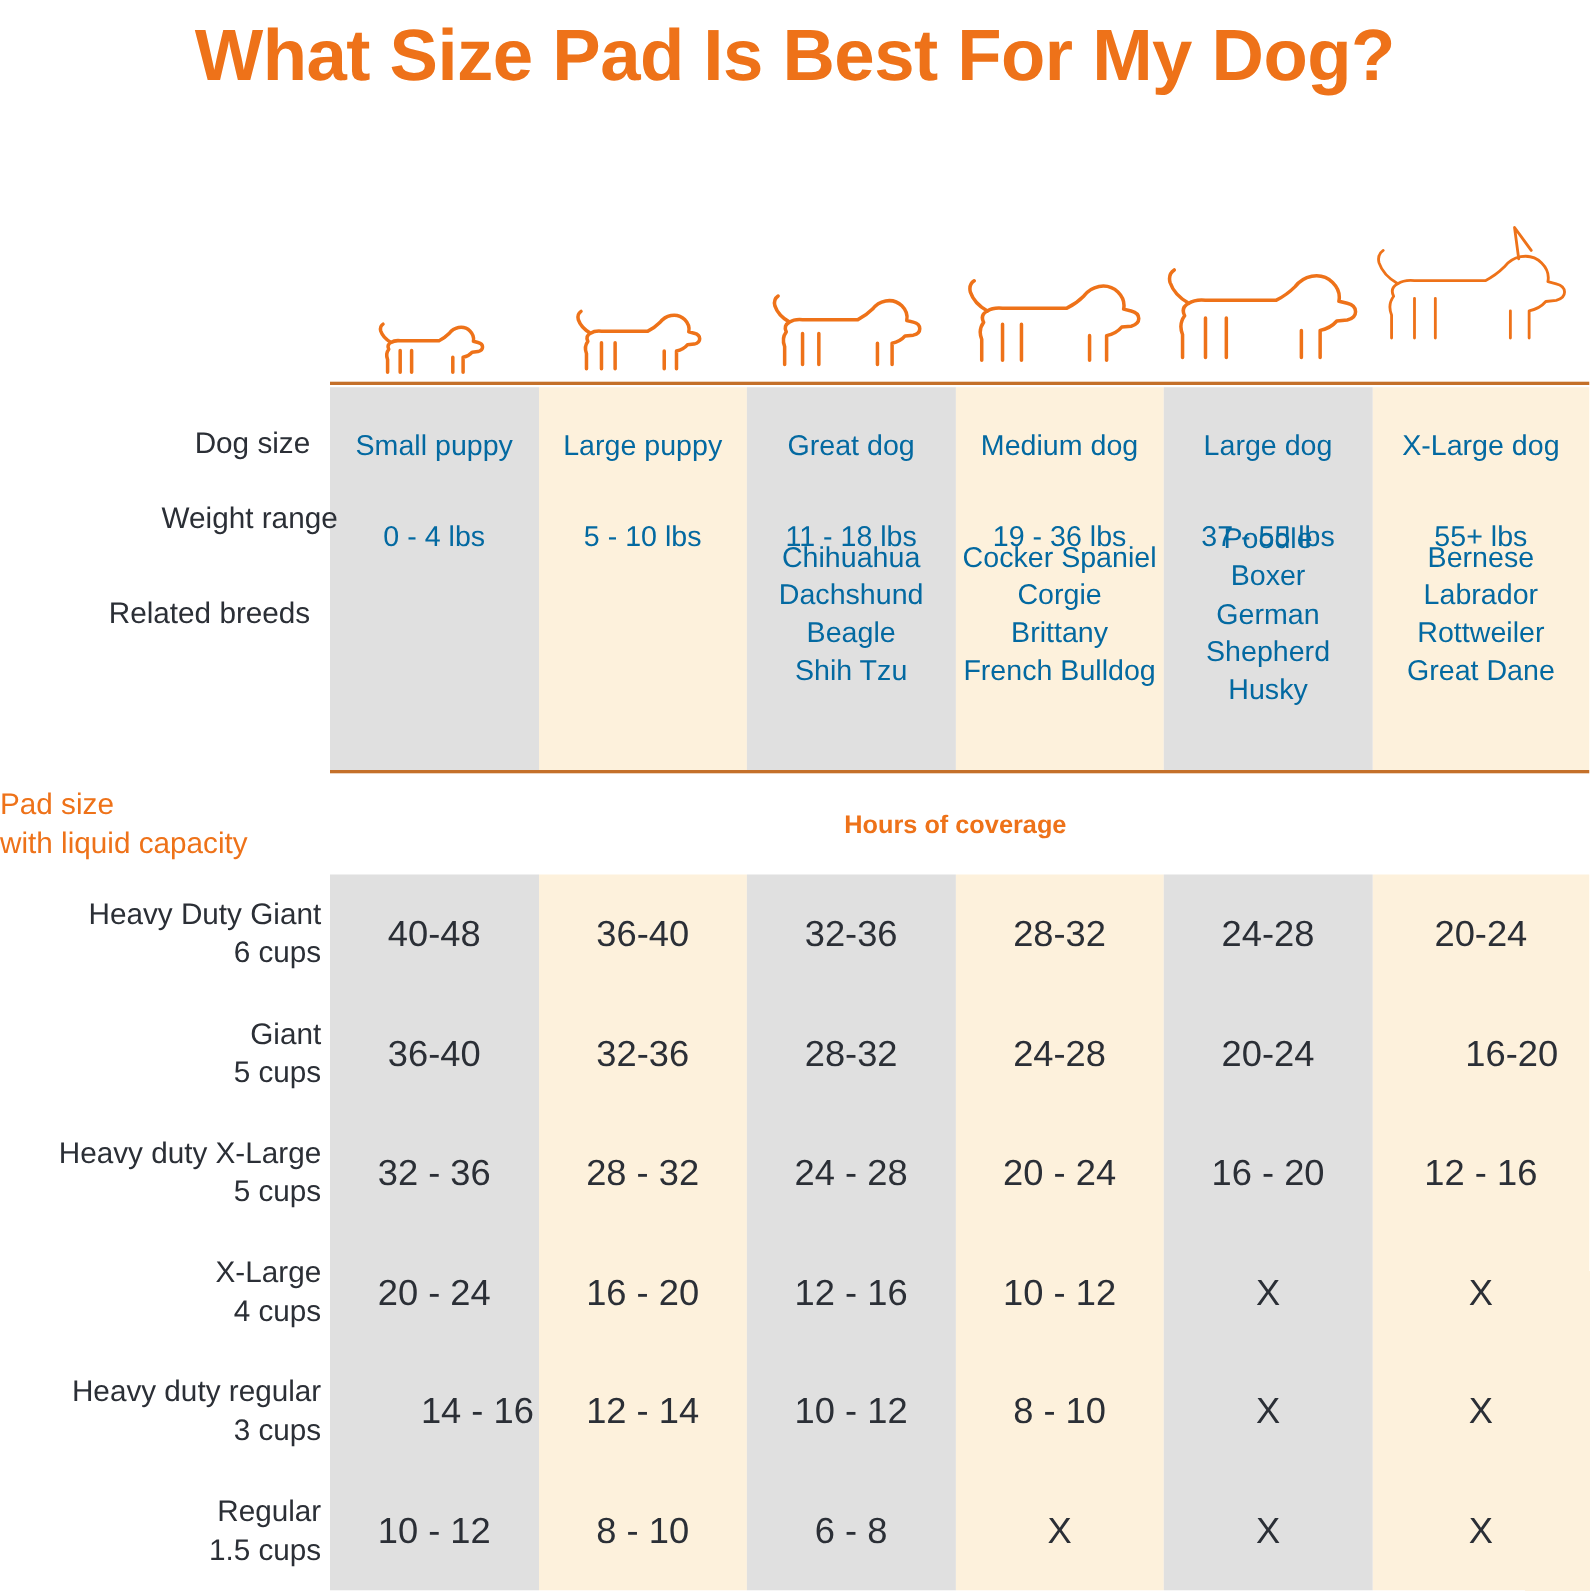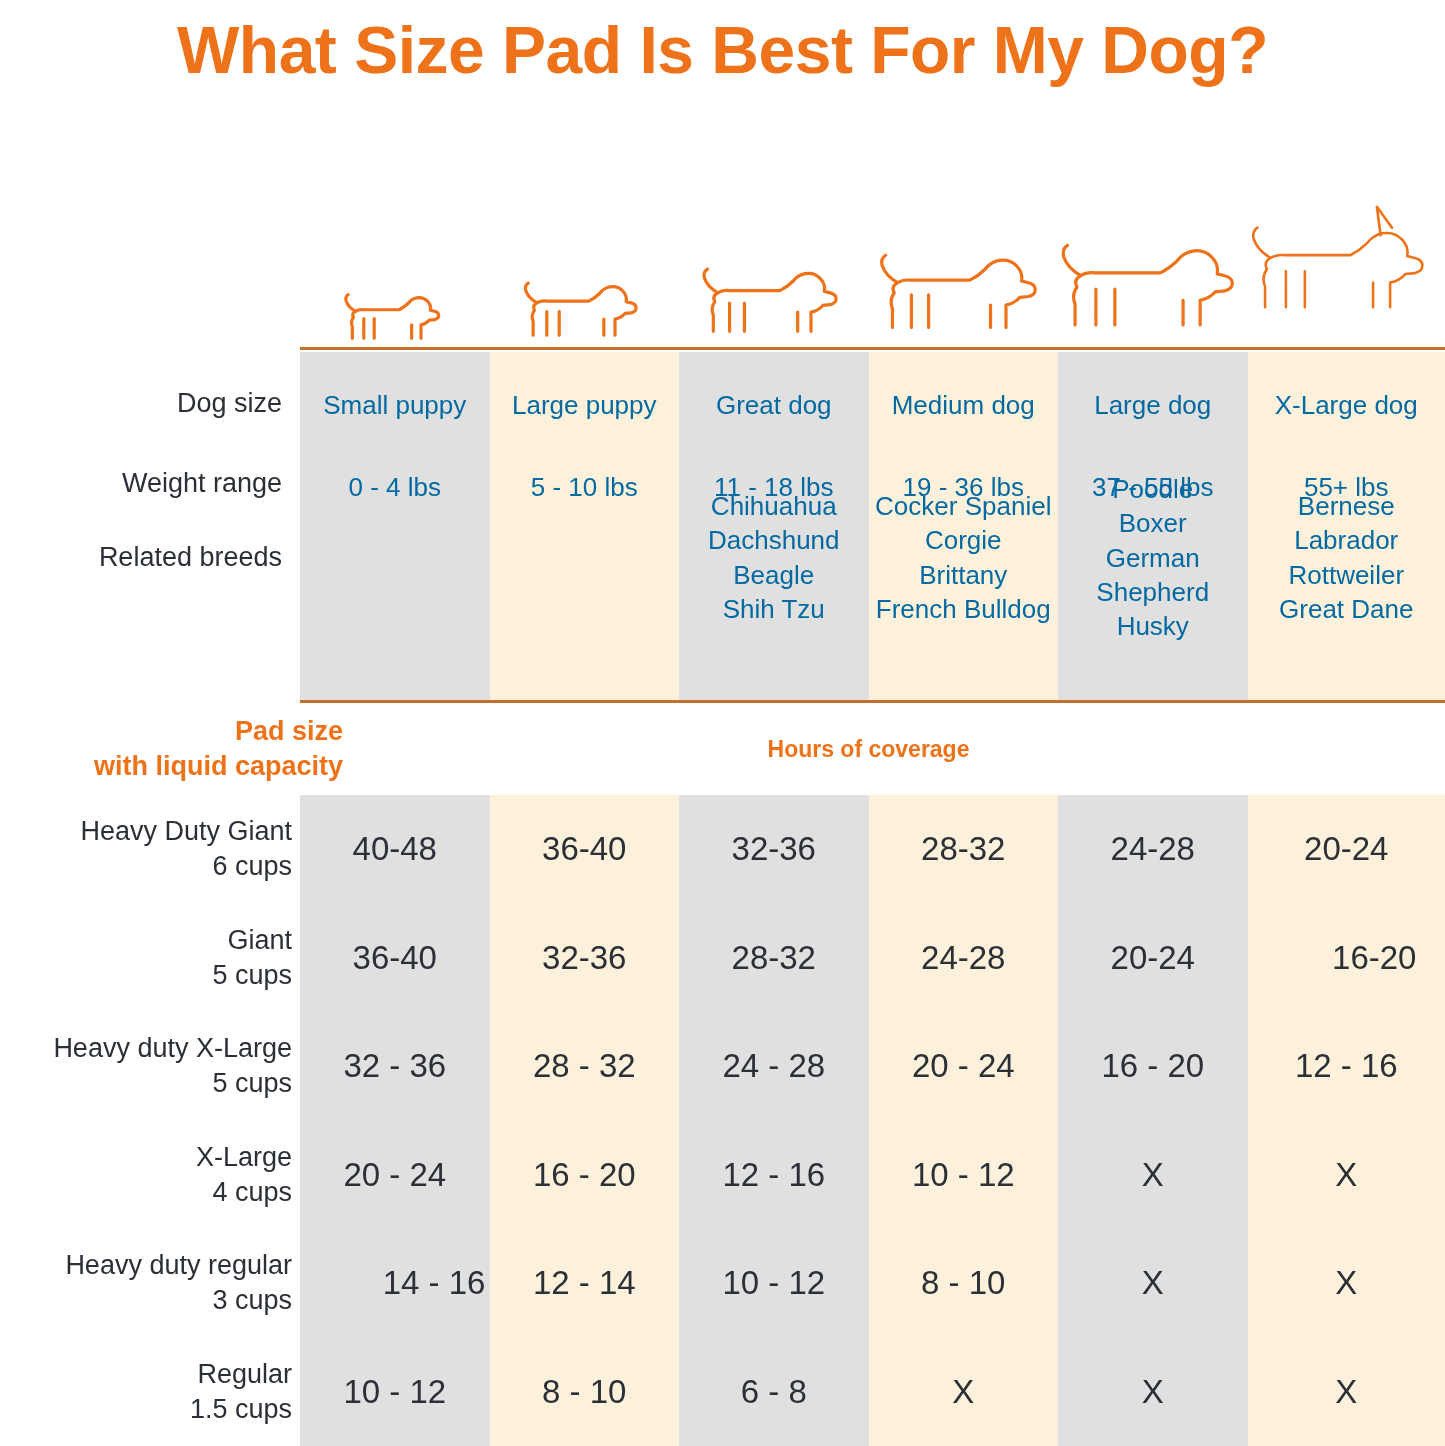--- a/index.html
+++ b/index.html
@@ -105,26 +105,24 @@
     color: #0369a1;
     line-height: 1.32;
   }
 
   
   .pad-size-head {
     position: absolute;
     left: 0;
     top: 714px;
     width: 295px;
-    text-align: right;
     font-size: 27px;
-    font-weight: bold;
+    font-weight: normal;
     color: #ee7219;
     line-height: 1.28;
-    padding-left: 48px;
   }
   .hours-head {
     position: absolute;
     left: 300px;
     top: 736px;
     width: 1137px;
     text-align: center;
     font-size: 23px;
     font-weight: bold;
     color: #ee7219;
@@ -218,21 +216,21 @@
       <div class="band cream" style="left: 189.5px; width: 189.5px;"></div>
       <div class="band gray" style="left: 379px; width: 189.5px;"></div>
       <div class="band cream" style="left: 568.5px; width: 189.5px;"></div>
       <div class="band gray" style="left: 758px; width: 189.5px;"></div>
       <div class="band cream" style="left: 947.5px; width: 197.5px;"></div>
     </div>
   <div class="rule top"></div>
   <div class="rule bottom"></div>
   <div class="grid-top">
       <div class="rlabel" style="top: 36px;">Dog size</div>
-      <div class="rlabel" style="top: 116px;">Weight range</div>
+      <div class="rlabel" style="top: 104px; margin-left: 25px;">Weight range</div>
       <div class="rlabel" style="top: 190px;">Related breeds</div>
       <div class="cell" style="left: 300px; width: 189.5px; top: 36px;">Small puppy</div>
       <div class="cell" style="left: 300px; width: 189.5px; top: 118px;">0 - 4 lbs</div>
       <div class="cell" style="left: 489.5px; width: 189.5px; top: 36px;">Large puppy</div>
       <div class="cell" style="left: 489.5px; width: 189.5px; top: 118px;">5 - 10 lbs</div>
       <div class="cell" style="left: 679px; width: 189.5px; top: 36px;">Great dog</div>
       <div class="cell" style="left: 679px; width: 189.5px; top: 118px;">11 - 18 lbs</div>
       <div class="cell" style="left: 679px; width: 189.5px; top: 137px;">
         <div>Chihuahua</div>
         <div>Dachshund</div>

